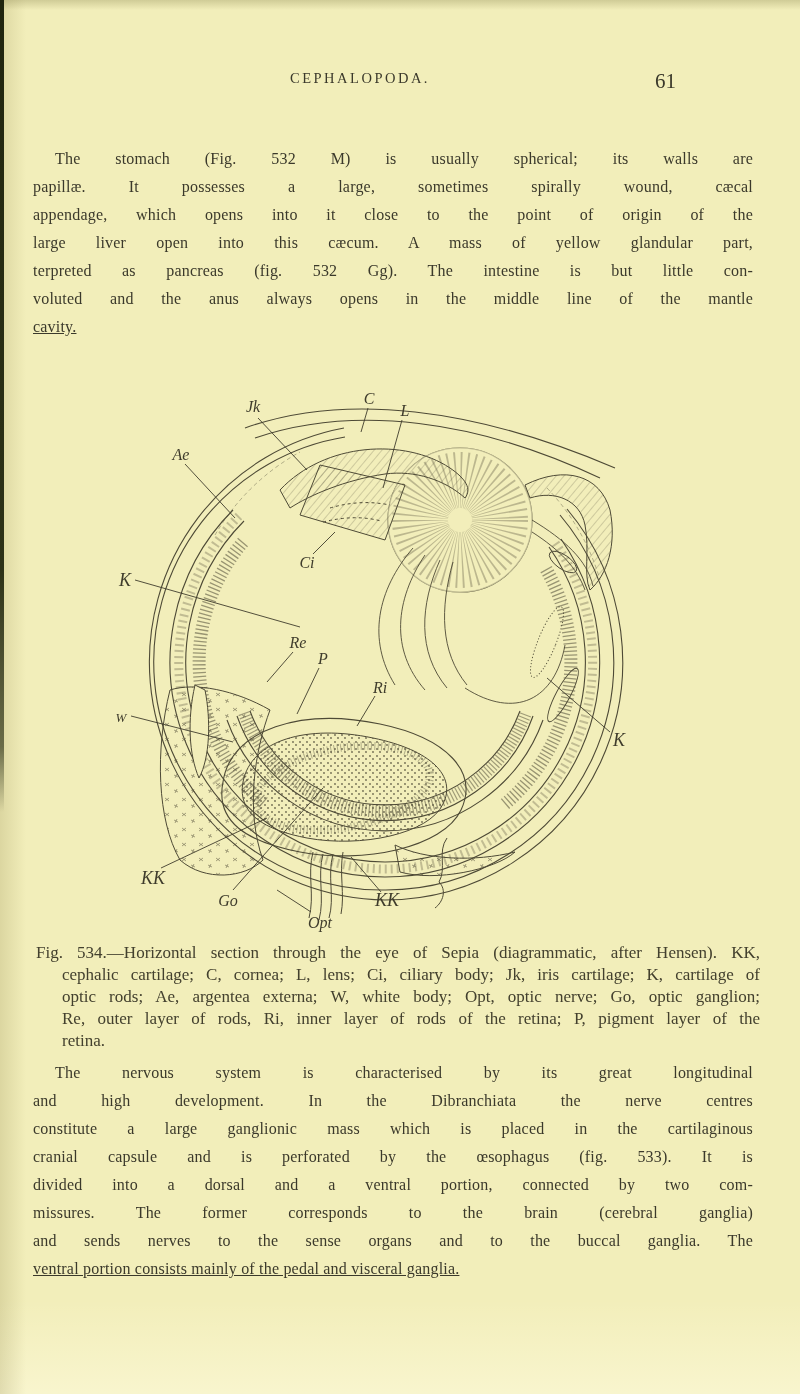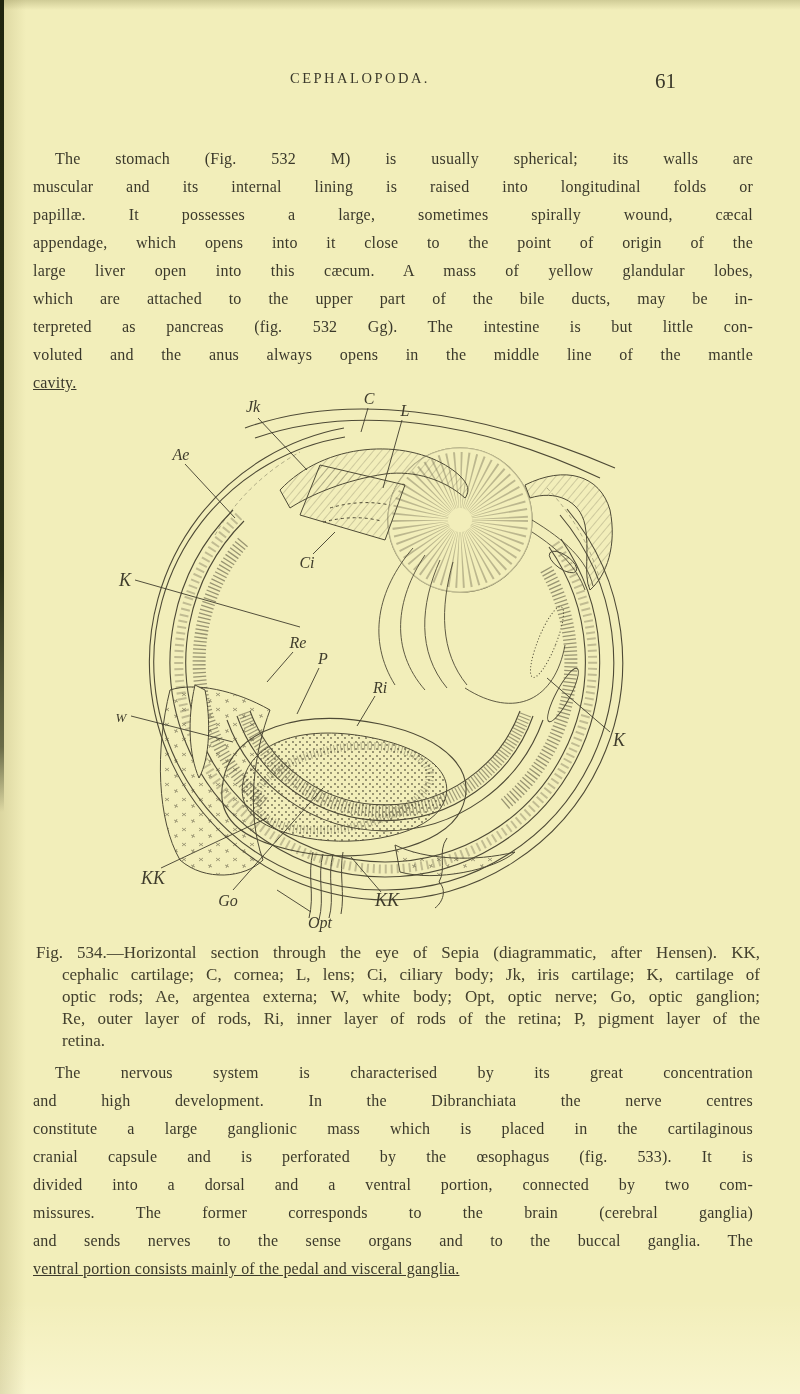--- a/index.html
+++ b/index.html
@@ -40,25 +40,23 @@
 <body>
 
 <div class="page">
   <div class="edge-left"></div>
 
   <div class="hdr-title">CEPHALOPODA.</div>
   <div class="hdr-num">61</div>
 
   <section class="para p1">
     <div class="line first">The stomach (Fig. 532 M) is usually spherical; its walls are</div>
-    <div class="line">muscular and its internal lining is raised into longitudinal folds or</div>
     <div class="line">papillæ. It possesses a large, sometimes spirally wound, cæcal</div>
     <div class="line">appendage, which opens into it close to the point of origin of the</div>
-    <div class="line">large liver open into this cæcum. A mass of yellow glandular lobes,</div>
-    <div class="line">which are attached to the upper part of the bile ducts, may be in-</div>
+    <div class="line">large liver open into this cæcum. A mass of yellow glandular part,</div>
     <div class="line">terpreted as pancreas (fig. 532 Gg). The intestine is but little con-</div>
     <div class="line">voluted and the anus always opens in the middle line of the mantle</div>
     <div class="line last">cavity.</div>
   </section>
 
   <figure>
     <svg class="fig-svg" viewBox="0 0 545 555">
       <defs>
         <pattern id="hatch" width="6" height="6" patternUnits="userSpaceOnUse" patternTransform="rotate(40)">
           <line x1="0" y1="0" x2="0" y2="6" stroke="#4e4a36" stroke-width="1" opacity="0.45"></line>
@@ -185,21 +183,21 @@
 
   <div class="caption">
     <div class="cap-line">Fig. 534.—Horizontal section through the eye of Sepia (diagrammatic, after Hensen). KK,</div>
     <div class="cap-line cont">cephalic cartilage; C, cornea; L, lens; Ci, ciliary body; Jk, iris cartilage; K, cartilage of</div>
     <div class="cap-line cont">optic rods; Ae, argentea externa; W, white body; Opt, optic nerve; Go, optic ganglion;</div>
     <div class="cap-line cont">Re, outer layer of rods, Ri, inner layer of rods of the retina; P, pigment layer of the</div>
     <div class="cap-line cont last">retina.</div>
   </div>
 
   <section class="para p2">
-    <div class="line first"><span>The </span><span class="bold">nervous system</span><span> is characterised by its great concentration</span></div>
+    <div class="line first"><span>The </span><span class="bold">nervous system</span><span> is characterised by its great longitudinal</span></div>
     <div class="line">and high development. In the Dibranchiata the nerve centres</div>
     <div class="line">constitute a large ganglionic mass which is placed in the cartilaginous</div>
     <div class="line">cranial capsule and is perforated by the œsophagus (fig. 533). It is</div>
     <div class="line">divided into a dorsal and a ventral portion, connected by two com-</div>
     <div class="line">missures. The former corresponds to the brain (cerebral ganglia)</div>
     <div class="line">and sends nerves to the sense organs and to the buccal ganglia. The</div>
     <div class="line last">ventral portion consists mainly of the pedal and visceral ganglia.</div>
   </section>
 </div>
 

